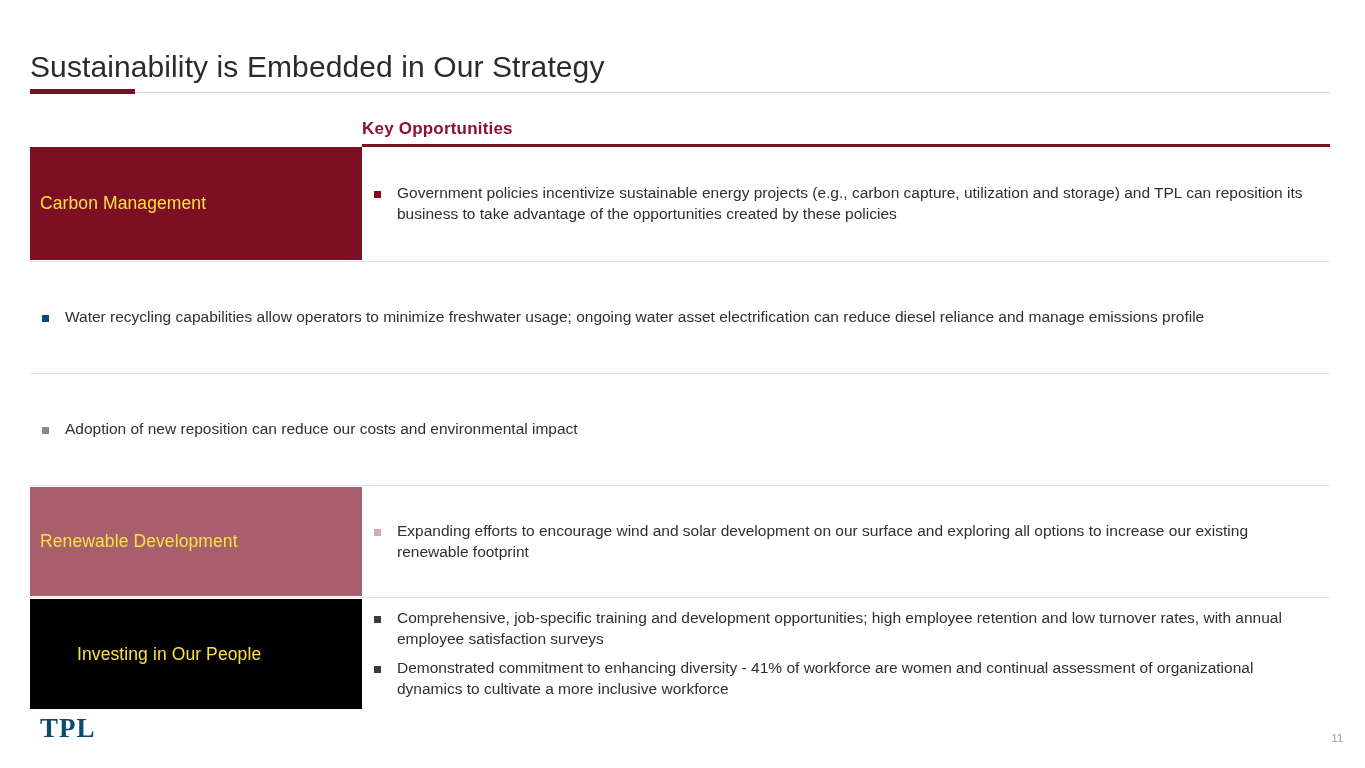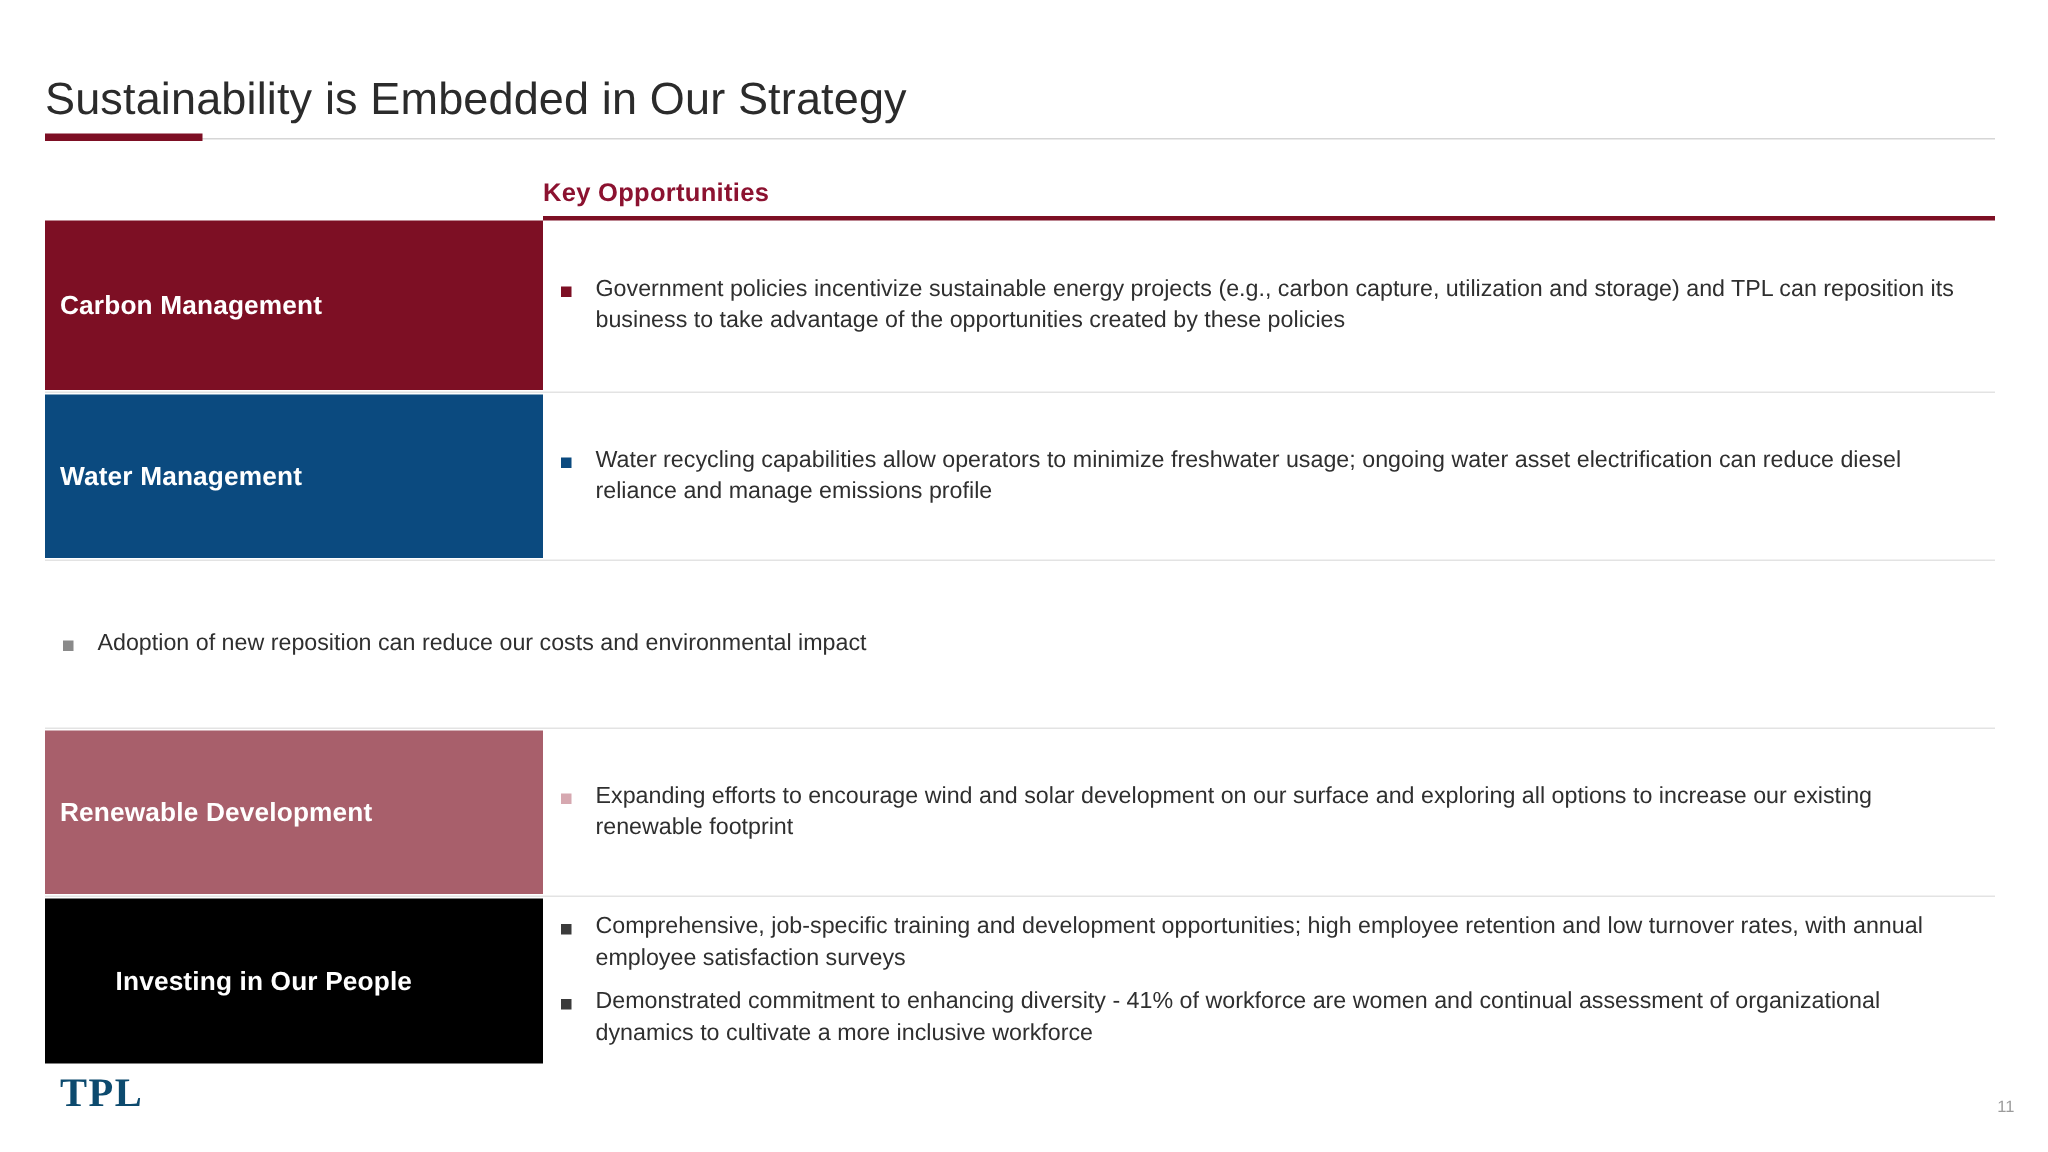--- a/index.html
+++ b/index.html
@@ -85,23 +85,23 @@
   .row-tile {
     width: 332px;
     flex: 0 0 332px;
     display: flex;
     align-items: center;
     box-sizing: border-box;
     padding: 0 10px;
     margin: 1px 0;
   }
   .row-tile-label {
-    color: #ffffff;
+    color: #fde047;
     font-size: 17.5px;
-    font-weight: bold;
+    font-weight: normal;
     letter-spacing: 0.1px;
     line-height: 1.2;
   }
   .row-body {
     flex: 1 1 auto;
     display: flex;
     flex-direction: column;
     justify-content: center;
     box-sizing: border-box;
     padding: 6px 14px 6px 12px;
@@ -159,23 +159,20 @@
         <div class="row-tile-label">Carbon Management</div>
       </div>
       <div class="row-body">
         <div class="bullet-line">
           <span class="bullet-mark" style="background: rgb(125, 15, 36);"></span>
           <span class="bullet-text">Government policies incentivize sustainable energy projects (e.g., carbon capture, utilization and storage) and TPL can reposition its business to take advantage of the opportunities created by these policies</span>
         </div>
       </div>
     </div>
     <div class="row" style="height: 112px;">
-      <div class="row-tile" style="background: rgb(11, 74, 127);">
-        <div class="row-tile-label">Water Management</div>
-      </div>
       <div class="row-body">
         <div class="bullet-line">
           <span class="bullet-mark" style="background: rgb(11, 74, 127);"></span>
           <span class="bullet-text">Water recycling capabilities allow operators to minimize freshwater usage; ongoing water asset electrification can reduce diesel reliance and manage emissions profile</span>
         </div>
       </div>
     </div>
     <div class="row" style="height: 112px;">
       <div class="row-body">
         <div class="bullet-line">

